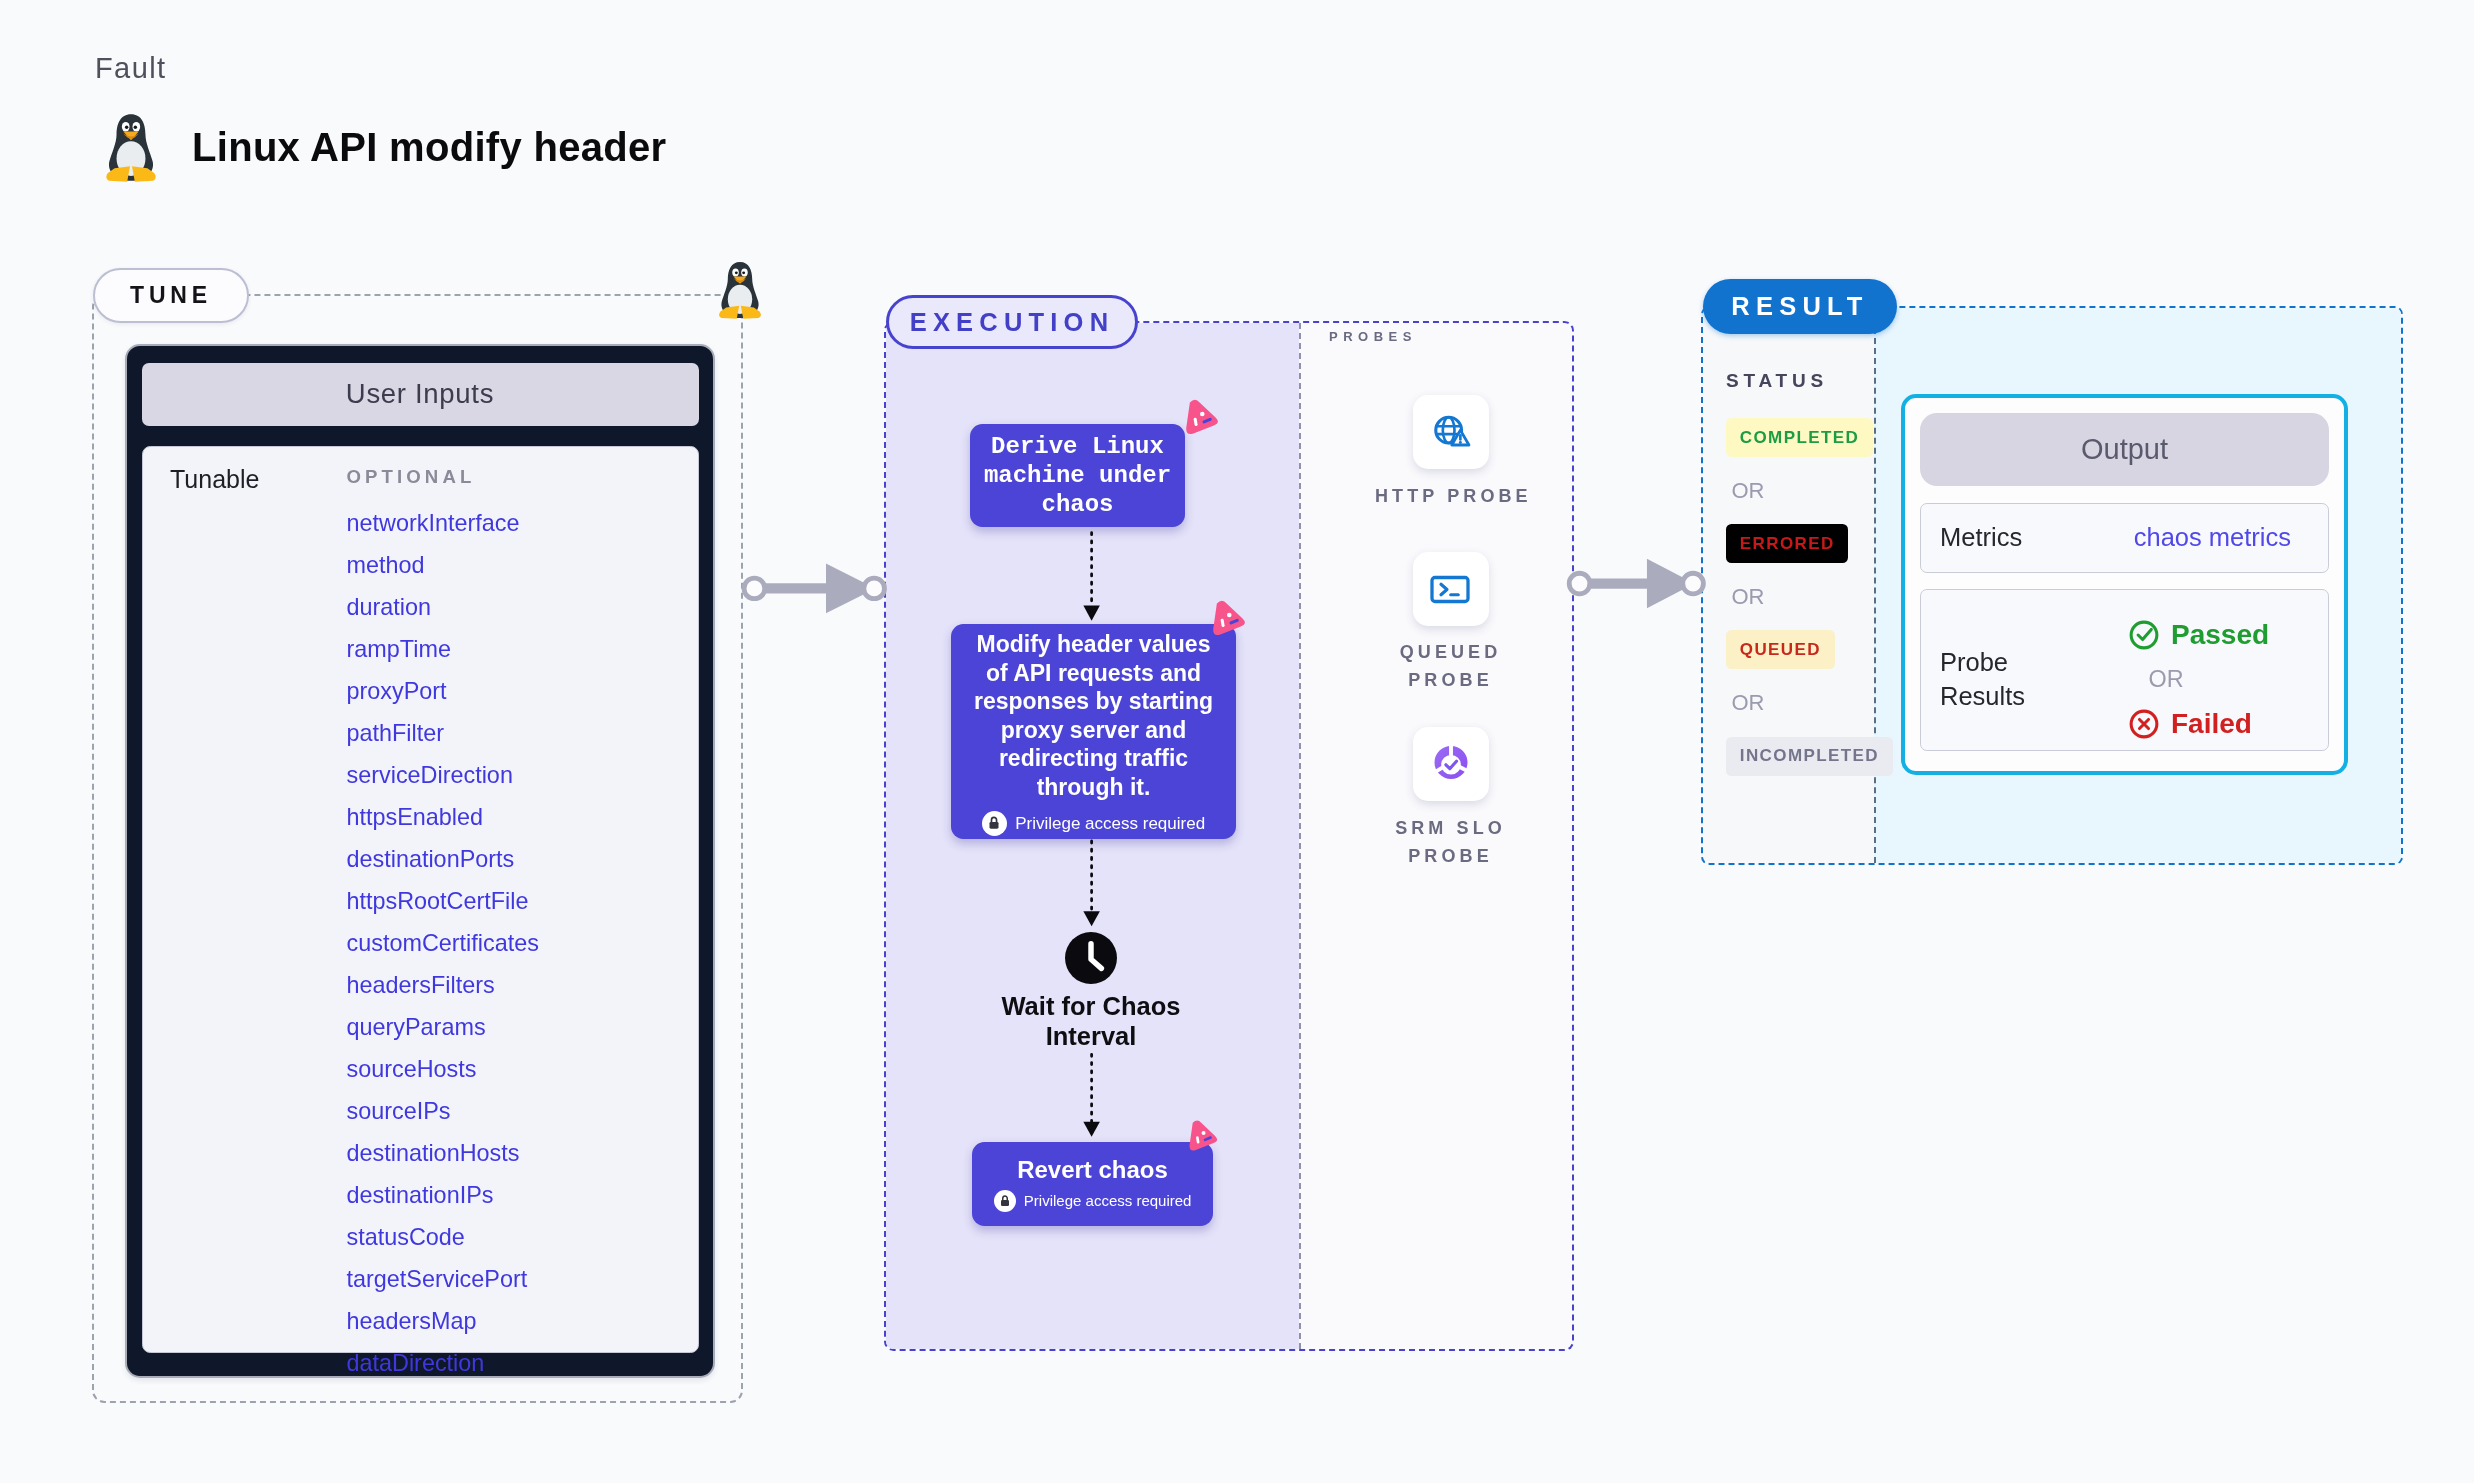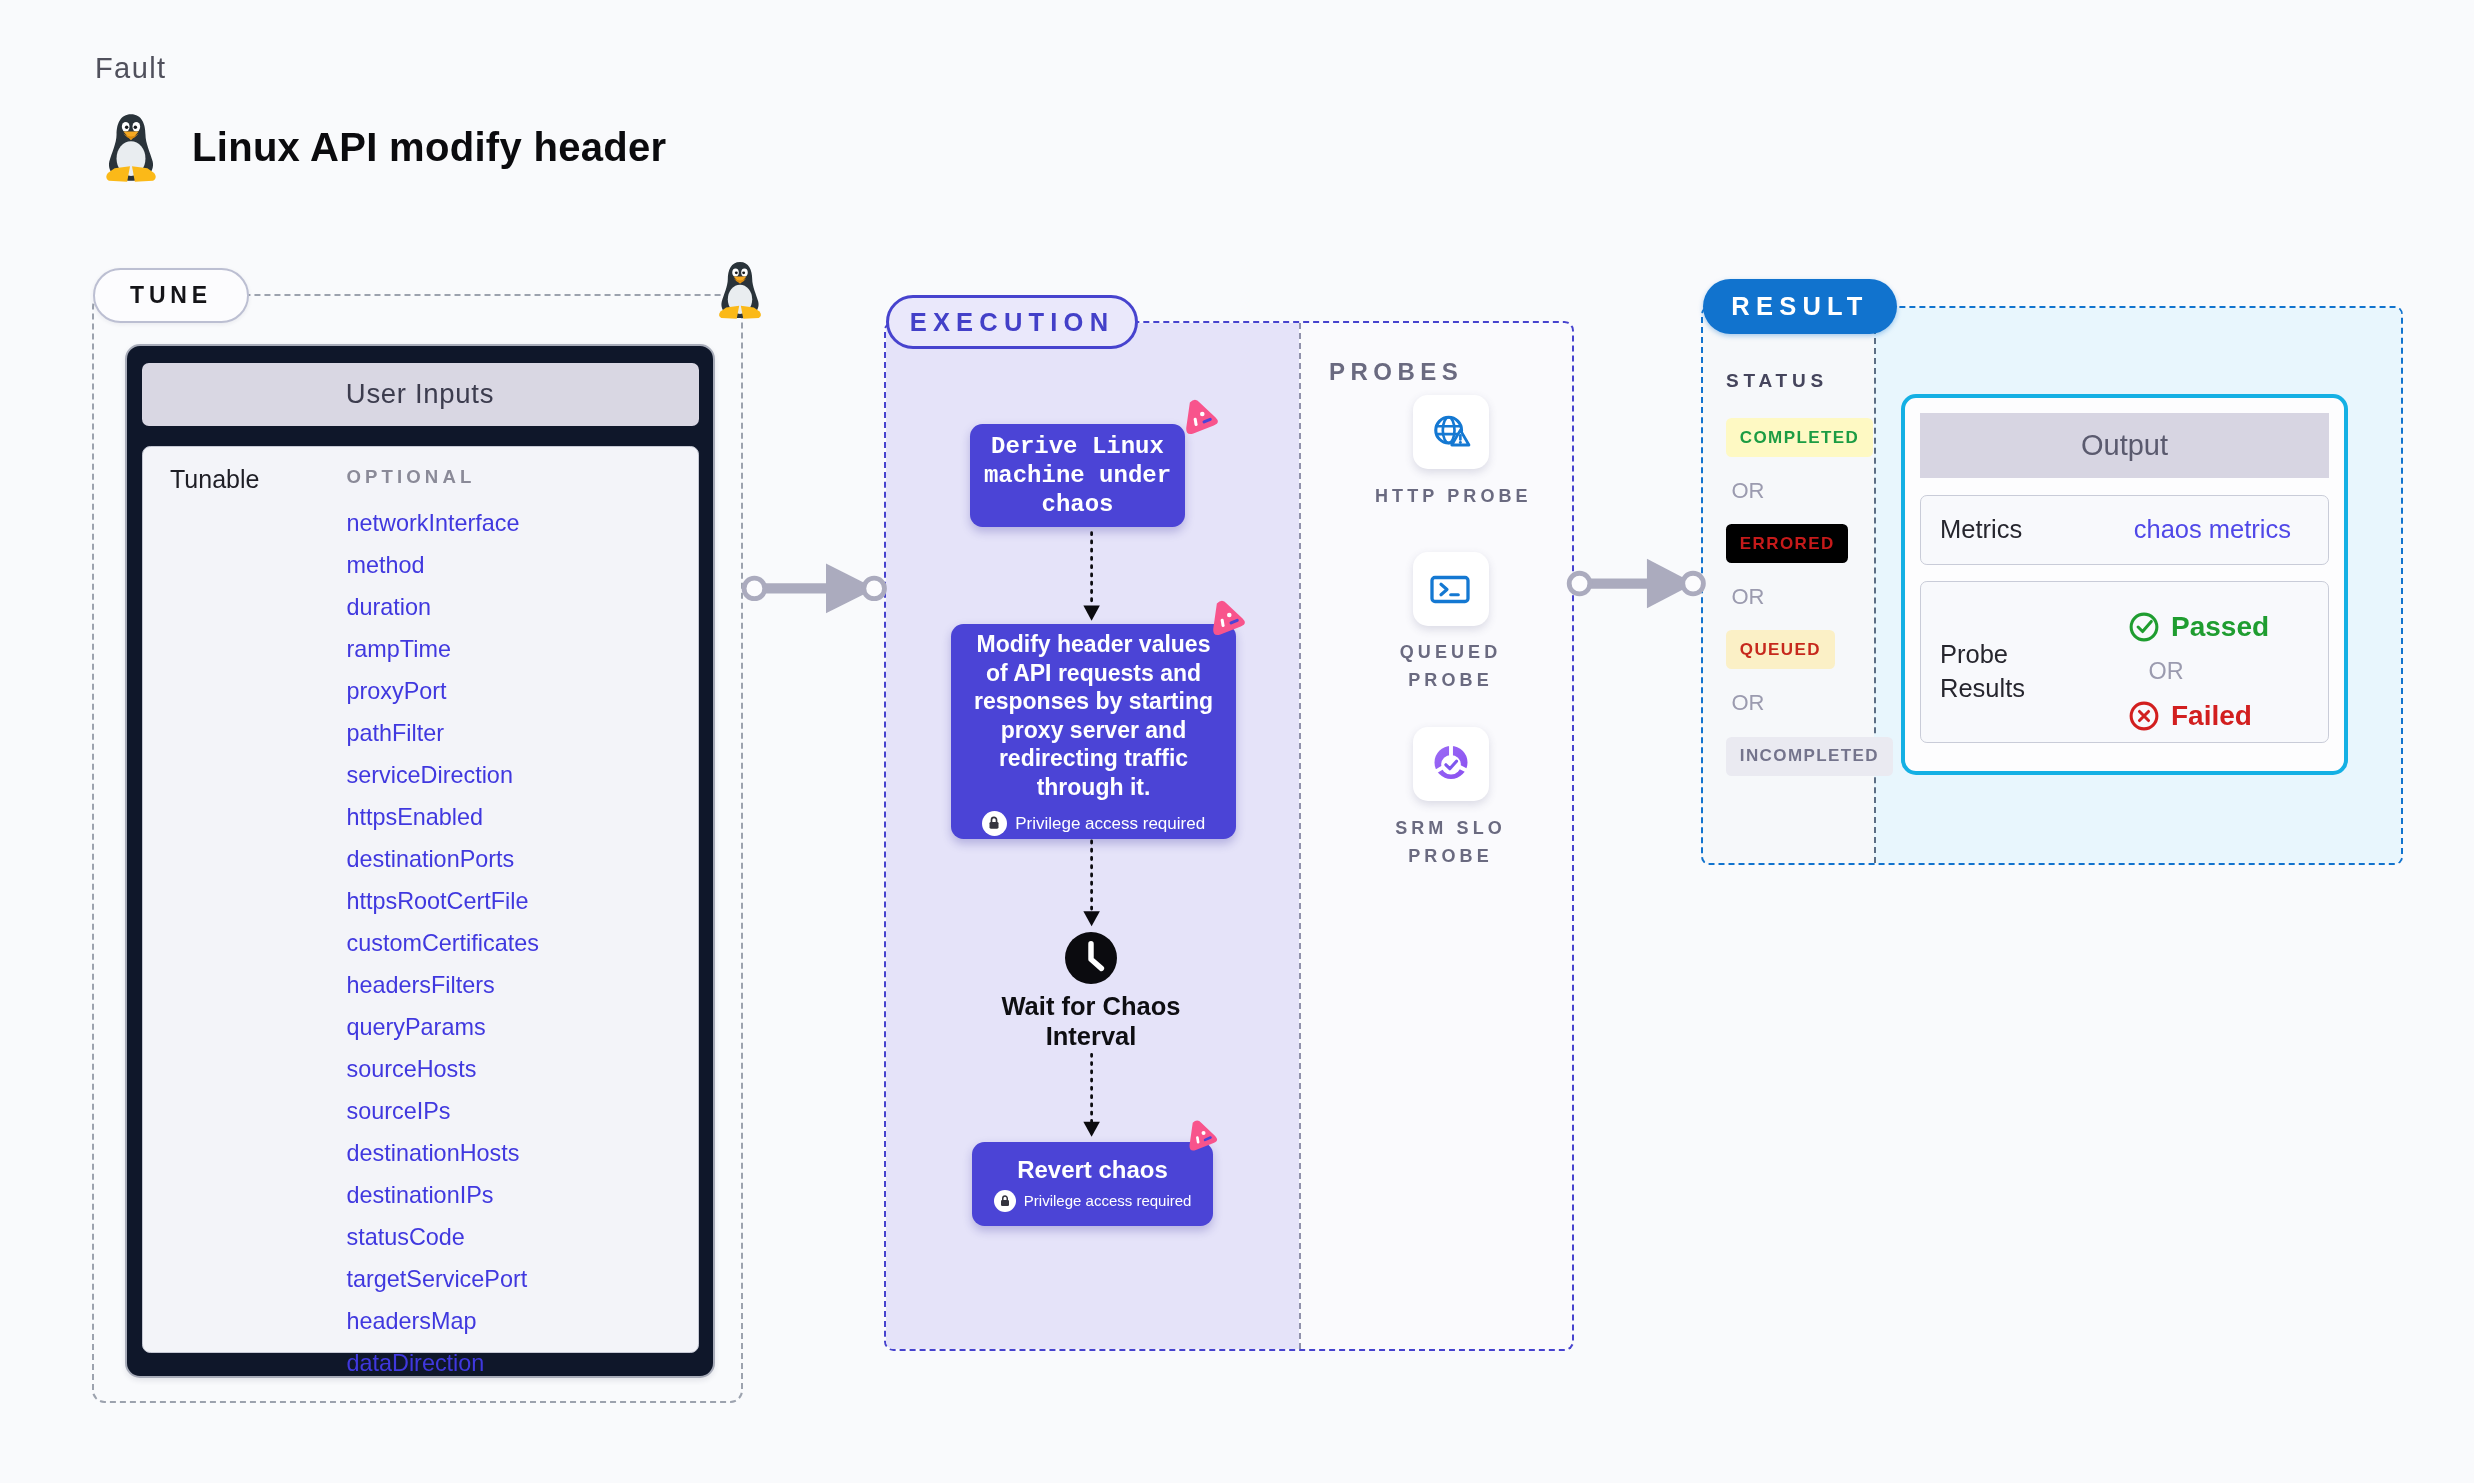--- a/index.html
+++ b/index.html
@@ -43,21 +43,21 @@
     text-decoration:none; cursor:pointer; }
 
   
   .exec-box { left:884px; top:321px; width:690px; height:1030px; border:2.8px dashed #4743CE;
     border-radius:9.6px; background:#FAFAFD; overflow:hidden; }
   .exec-lavender { position:absolute; left:0; top:0; width:413px; height:100%; background:#E5E3F9; }
   .exec-sep { position:absolute; left:413px; top:0; bottom:0; border-left:2.1px dashed #9092AC; }
   .exec-pill { left:886px; top:295px; width:252px; height:54px; background:#EAE8FB;
     border:3.4px solid #4743CE; border-radius:30px; display:flex; align-items:center; justify-content:center;
     font-size:25.5px; font-weight:bold; color:#4340C8; letter-spacing:6.2px; z-index:4; }
-  .probes-label { left:1329px; top:358px; font-size:24px; font-weight:bold; color:#6A6A80;
+  .probes-label { left:1329px; top:329px; font-size:13px; font-weight:bold; color:#6A6A80;
     letter-spacing:5.5px; z-index:3; }
 
   .flow-node { background:#4B44D6; border-radius:12.4px; color:#FFFFFF; text-align:center;
     display:flex; flex-direction:column; align-items:center; justify-content:center;
     box-shadow:0 4.1px 9.6px rgba(40,30,150,.25); z-index:2; }
   .node-derive { left:970px; top:424px; width:215px; height:103px; font-size:24px; font-weight:bold;
     line-height:1.22; padding:6.9px 12.4px;font-family:Liberation Mono, monospace; }
   .node-inject { left:951px; top:624px; width:285px; height:215px; font-size:23px; font-weight:bold;
     line-height:1.24; padding:11px 15px 8.3px; }
   .node-revert { left:972px; top:1142px; width:241px; height:84px; font-size:24px; font-weight:bold;
@@ -101,21 +101,21 @@
   .status-badge { height:39px; display:flex; align-items:center; padding:0 13.8px; border-radius:5.5px;
     font-size:17px; font-weight:bold; letter-spacing:1.4px; }
   .badge-completed { background:#fef9c3; color:#1C9C43; }
   .badge-errored { background:#000000; color:#C61A1A; }
   .badge-queued { background:#FBF0C6; color:#C6281C; }
   .badge-incompleted { background:#EAEAF1; color:#74748C; }
   .or-text { font-size:22px; font-weight:500; color:#9B9BAF; padding-left:5.5px; }
 
   .output-card { left:1901px; top:394px; width:447px; height:381px; background:#FDFDFE;
     border:4.1px solid #14B0E4; border-radius:15px; padding:15px; z-index:2; }
-  .output-header { height:65px; background:#D7D5E2; border-radius:0; display:flex;
+  .output-header { height:73px; background:#D7D5E2; border-radius:17px; display:flex;
     align-items:center; justify-content:center; font-size:29px; color:#5A5A6E; }
   .output-row { margin-top:16.5px; background:#F8F9FC; border:1.4px solid #C9CCD8; border-radius:6.9px;
     display:flex; align-items:center; padding:0 19px; }
   .row-metrics { height:70px; }
   .row-probes { height:162px; align-items:center; padding-top:18px; }
   .row-label { font-size:25.5px; color:#26262E; line-height:1.35; }
   .metrics-link { font-size:25.5px; color:#5048E8; margin-left:auto; margin-right:18px;
     text-decoration:none; cursor:pointer; }
   .probe-results-col { margin-left:50px; display:flex; flex-direction:column; gap:15px; }
   .pr-line { display:flex; align-items:center; gap:11px; font-size:28px; font-weight:bold; }

